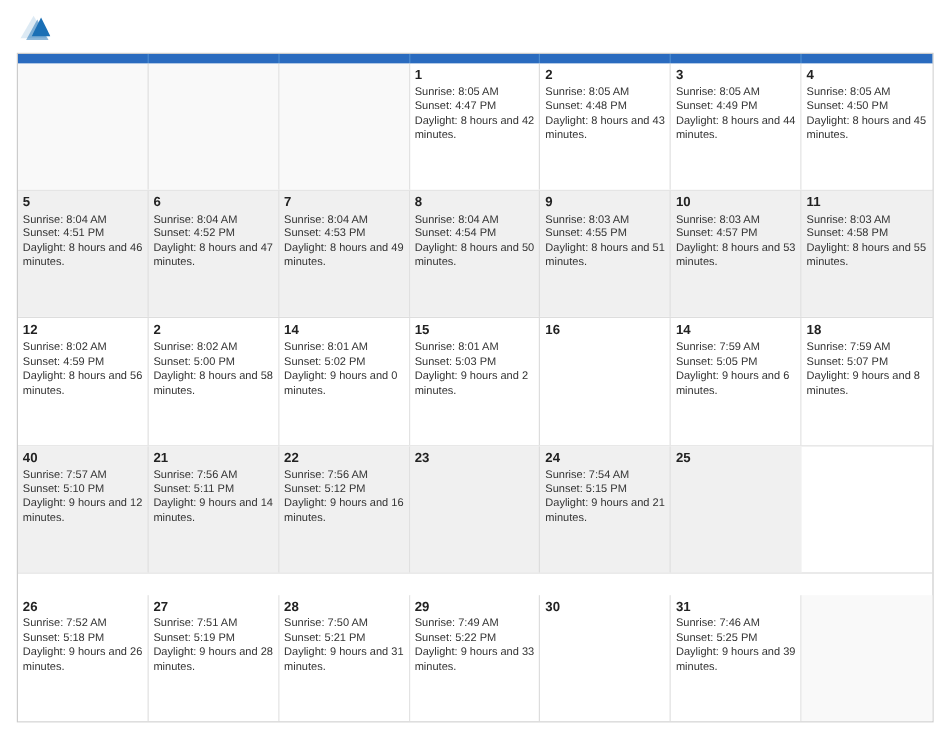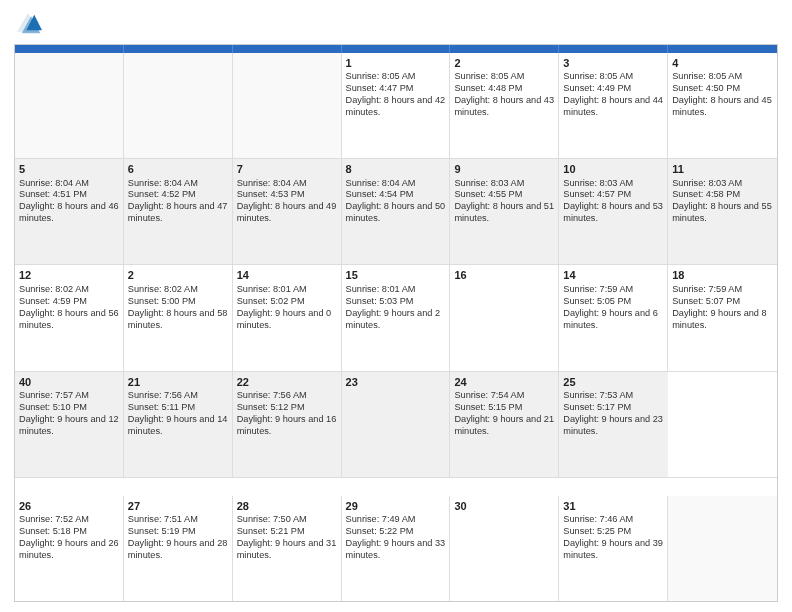--- a/index.html
+++ b/index.html
@@ -167,21 +167,21 @@
           <div class="cal-cell"><span class="day-num">16</span></div>
           <div class="cal-cell"><span class="day-num">14</span><span>Sunrise: 7:59 AM<br>Sunset: 5:05 PM<br>Daylight: 9 hours and 6 minutes.</span></div>
           <div class="cal-cell"><span class="day-num">18</span><span>Sunrise: 7:59 AM<br>Sunset: 5:07 PM<br>Daylight: 9 hours and 8 minutes.</span></div>
         </div>
         <div class="cal-week">
           <div class="cal-cell shaded"><span class="day-num">40</span><span>Sunrise: 7:57 AM<br>Sunset: 5:10 PM<br>Daylight: 9 hours and 12 minutes.</span></div>
           <div class="cal-cell shaded"><span class="day-num">21</span><span>Sunrise: 7:56 AM<br>Sunset: 5:11 PM<br>Daylight: 9 hours and 14 minutes.</span></div>
           <div class="cal-cell shaded"><span class="day-num">22</span><span>Sunrise: 7:56 AM<br>Sunset: 5:12 PM<br>Daylight: 9 hours and 16 minutes.</span></div>
           <div class="cal-cell shaded"><span class="day-num">23</span></div>
           <div class="cal-cell shaded"><span class="day-num">24</span><span>Sunrise: 7:54 AM<br>Sunset: 5:15 PM<br>Daylight: 9 hours and 21 minutes.</span></div>
-          <div class="cal-cell shaded"><span class="day-num">25</span><span>Sunrise: 7:53 AM<br>Sunset: 5:17 PM<br>Daylight: 9 hours and 23 minutes.</span></div>
+          <div class="cal-cell shaded"><span class="day-num">25</span></div>
         </div>
         <div class="cal-week">
           <div class="cal-cell"><span class="day-num">26</span><span>Sunrise: 7:52 AM<br>Sunset: 5:18 PM<br>Daylight: 9 hours and 26 minutes.</span></div>
           <div class="cal-cell"><span class="day-num">27</span><span>Sunrise: 7:51 AM<br>Sunset: 5:19 PM<br>Daylight: 9 hours and 28 minutes.</span></div>
           <div class="cal-cell"><span class="day-num">28</span><span>Sunrise: 7:50 AM<br>Sunset: 5:21 PM<br>Daylight: 9 hours and 31 minutes.</span></div>
           <div class="cal-cell"><span class="day-num">29</span><span>Sunrise: 7:49 AM<br>Sunset: 5:22 PM<br>Daylight: 9 hours and 33 minutes.</span></div>
           <div class="cal-cell"><span class="day-num">30</span></div>
           <div class="cal-cell"><span class="day-num">31</span><span>Sunrise: 7:46 AM<br>Sunset: 5:25 PM<br>Daylight: 9 hours and 39 minutes.</span></div>
           <div class="cal-cell empty"></div>
         </div>

